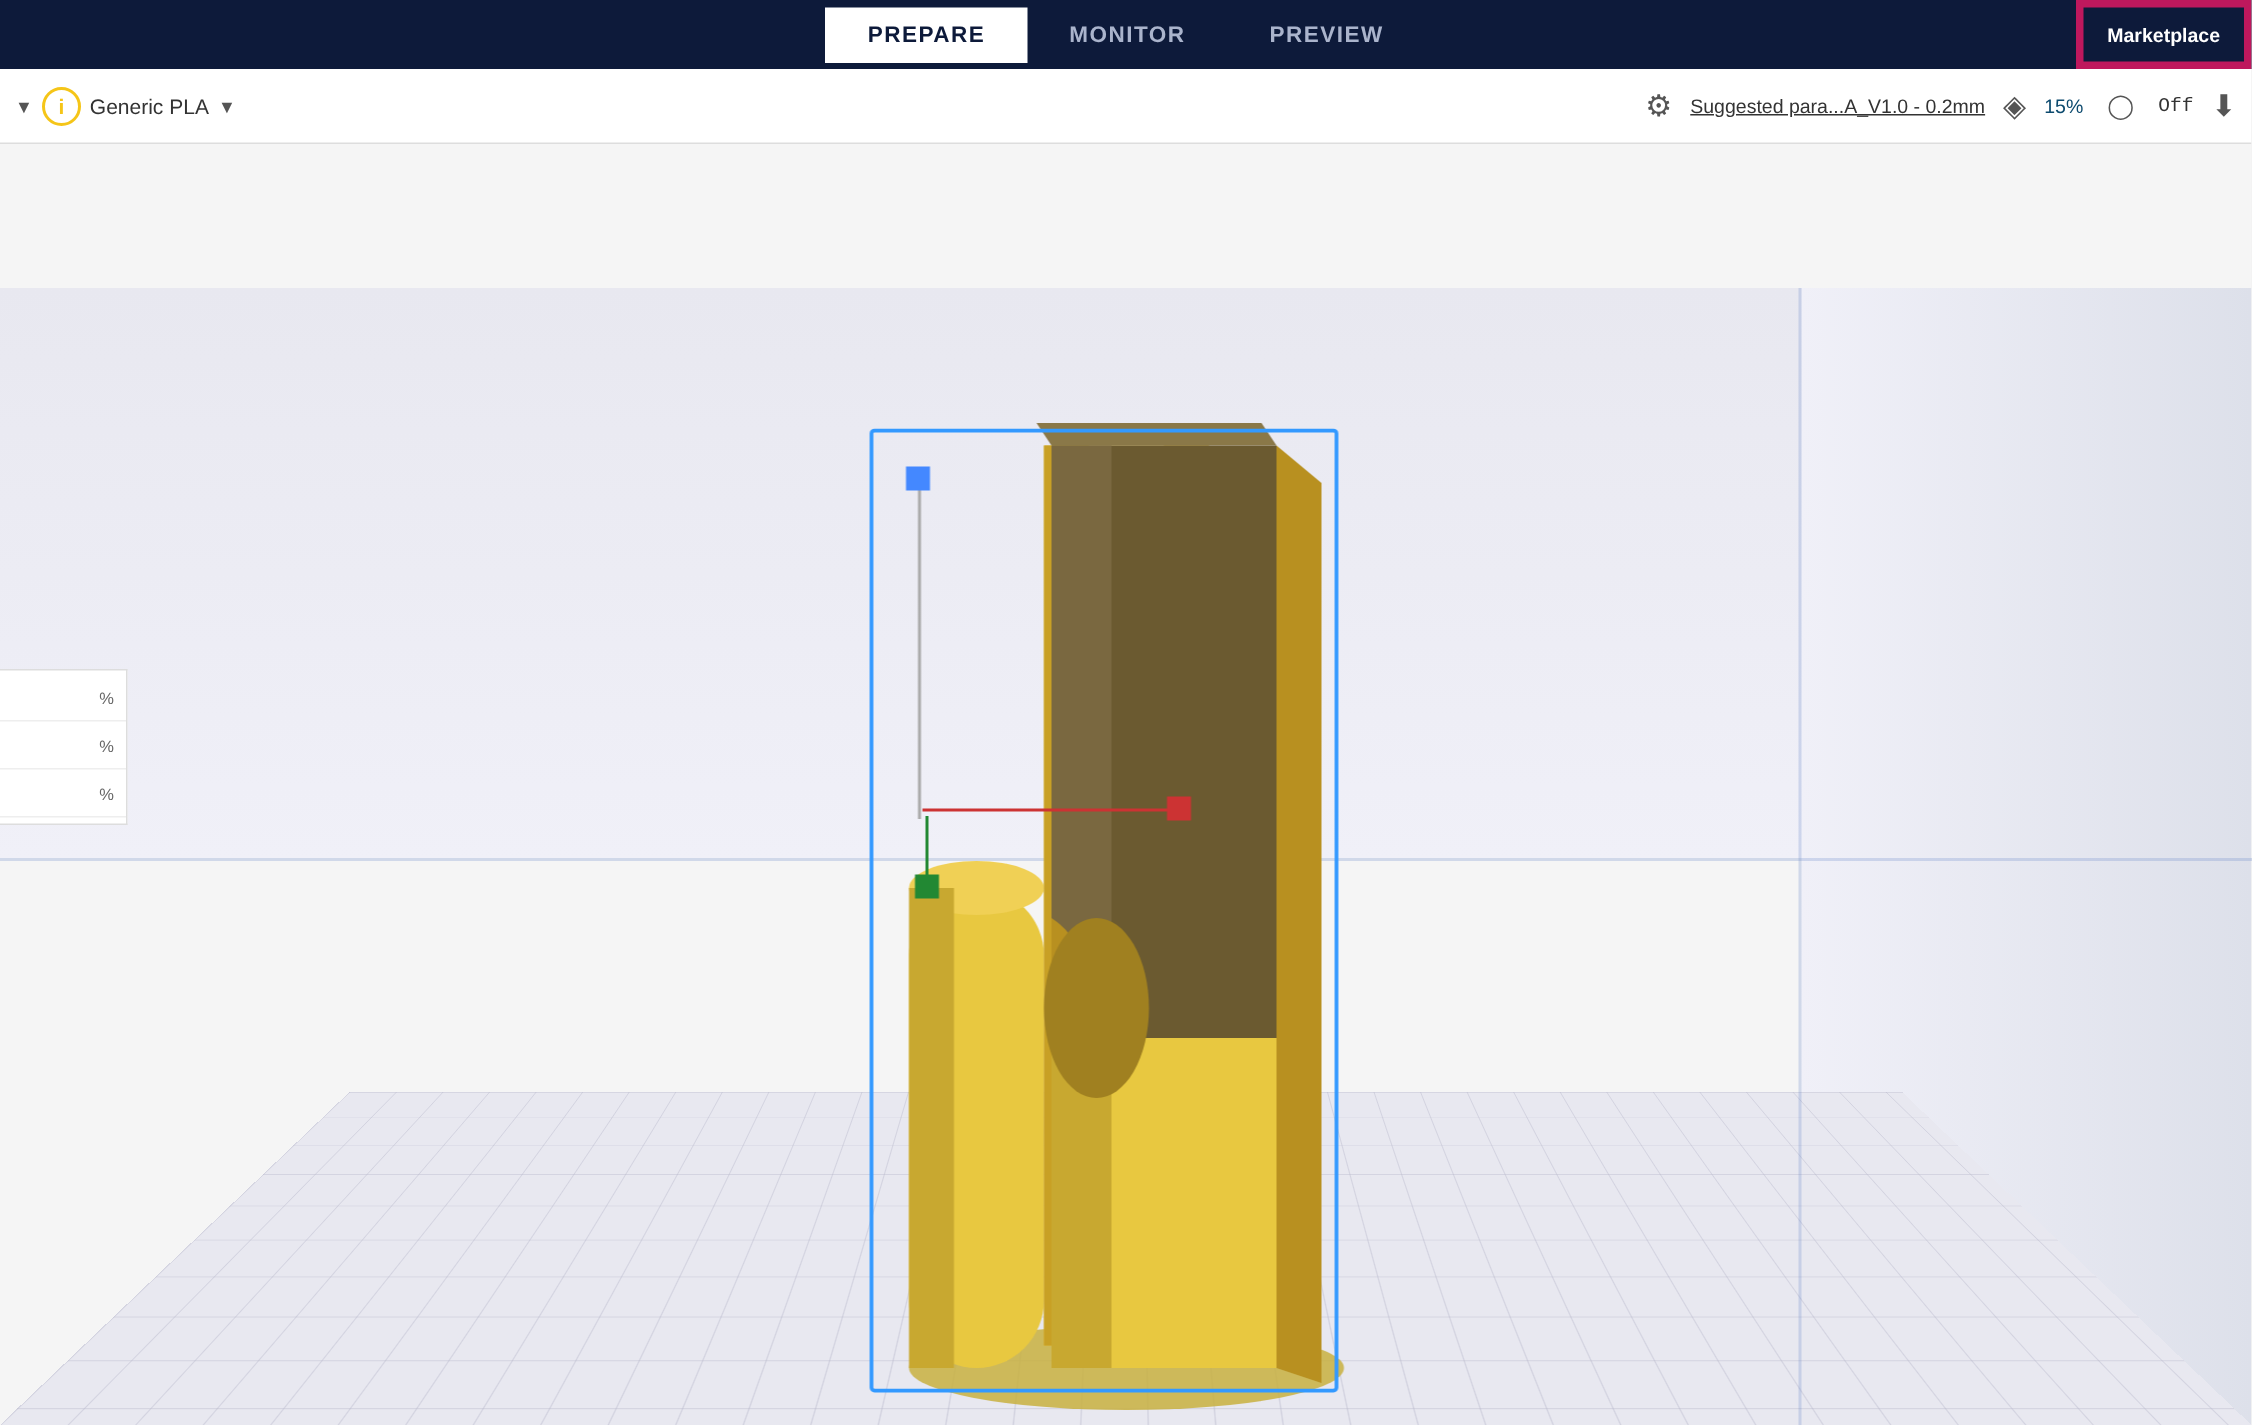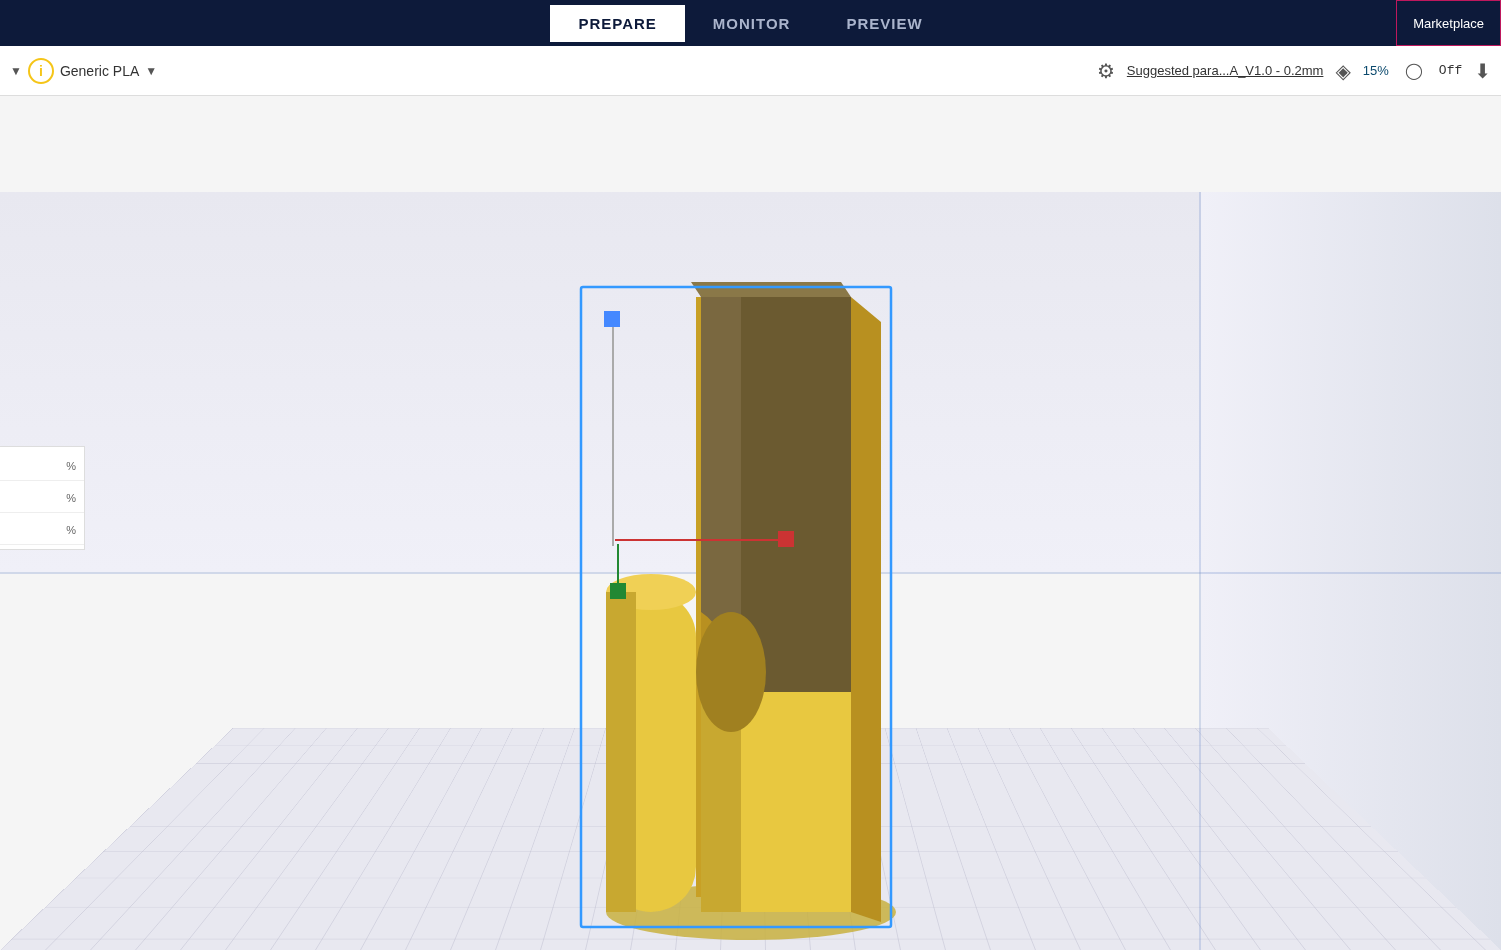--- a/index.html
+++ b/index.html
@@ -33,26 +33,27 @@
       background: white;
       color: #0d1a3a;
     }
     .marketplace-btn {
       position: absolute;
       right: 0;
       top: 0;
       height: 46px;
       background: #0d1a3a;
       color: white;
-      border: 1px solid #be185d;
+      border: 5px solid #be185d;
       padding: 0 16px;
       font-size: 13px;
       cursor: pointer;
       display: flex;
       align-items: center;
+      font-weight: bold;
     }
 
     
     #toolbar {
       width: 100%;
       height: 50px;
       background: white;
       border-bottom: 1px solid #ddd;
       display: flex;
       align-items: center;

